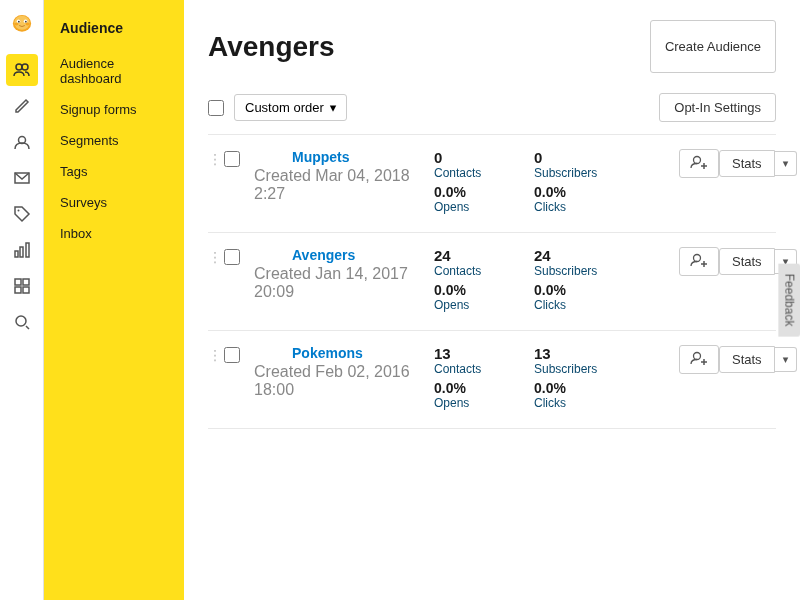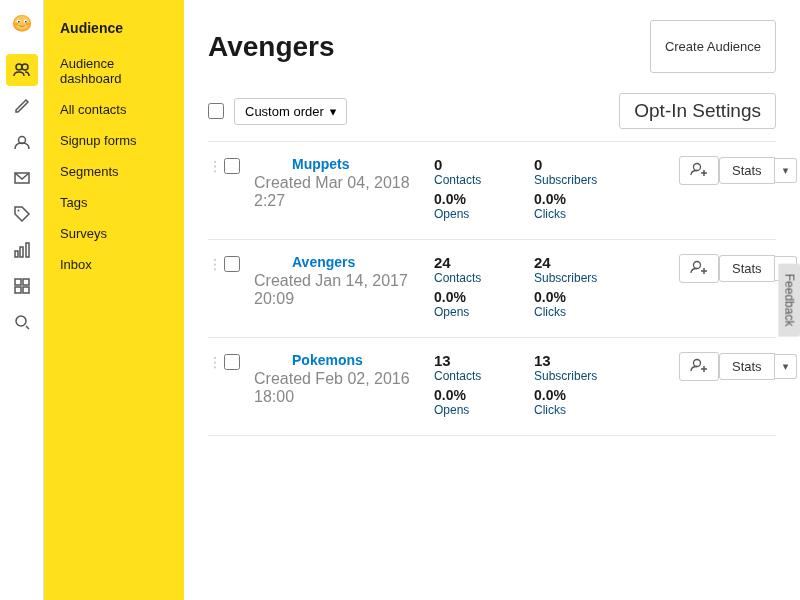--- a/index.html
+++ b/index.html
@@ -116,21 +116,21 @@
       border-radius: 3px;
       cursor: pointer;
       display: flex;
       align-items: center;
       gap: 6px;
     }
     .opt-in-btn {
       border: 1px solid #ccc;
       background: #fff;
       padding: 6px 14px;
-      font-size: 19px;
+      font-size: 13px;
       border-radius: 3px;
       cursor: pointer;
       color: #333;
     }
 
     
     .audience-list {
       border-top: 1px solid #e8e8e8;
     }
     .audience-row {
@@ -320,21 +320,20 @@
     <svg width="18" height="18" viewBox="0 0 18 18" fill="none">
       <circle cx="8" cy="8" r="5" stroke="#555" stroke-width="1.5"></circle>
       <path d="M13 13l3 3" stroke="#555" stroke-width="1.5"></path>
     </svg>
   </div>
 </div>
 
 <div class="nav-panel">
   <div class="nav-panel-title">Audience</div>
   <a class="nav-item">Audience dashboard</a>
-  <a class="nav-item">All contacts</a>
   <a class="nav-item">Signup forms</a>
   <a class="nav-item">Segments</a>
   <a class="nav-item">Tags</a>
   <a class="nav-item">Surveys</a>
   <a class="nav-item">Inbox</a>
 </div>
 
 <div class="main">
 
   <div class="page-header">

